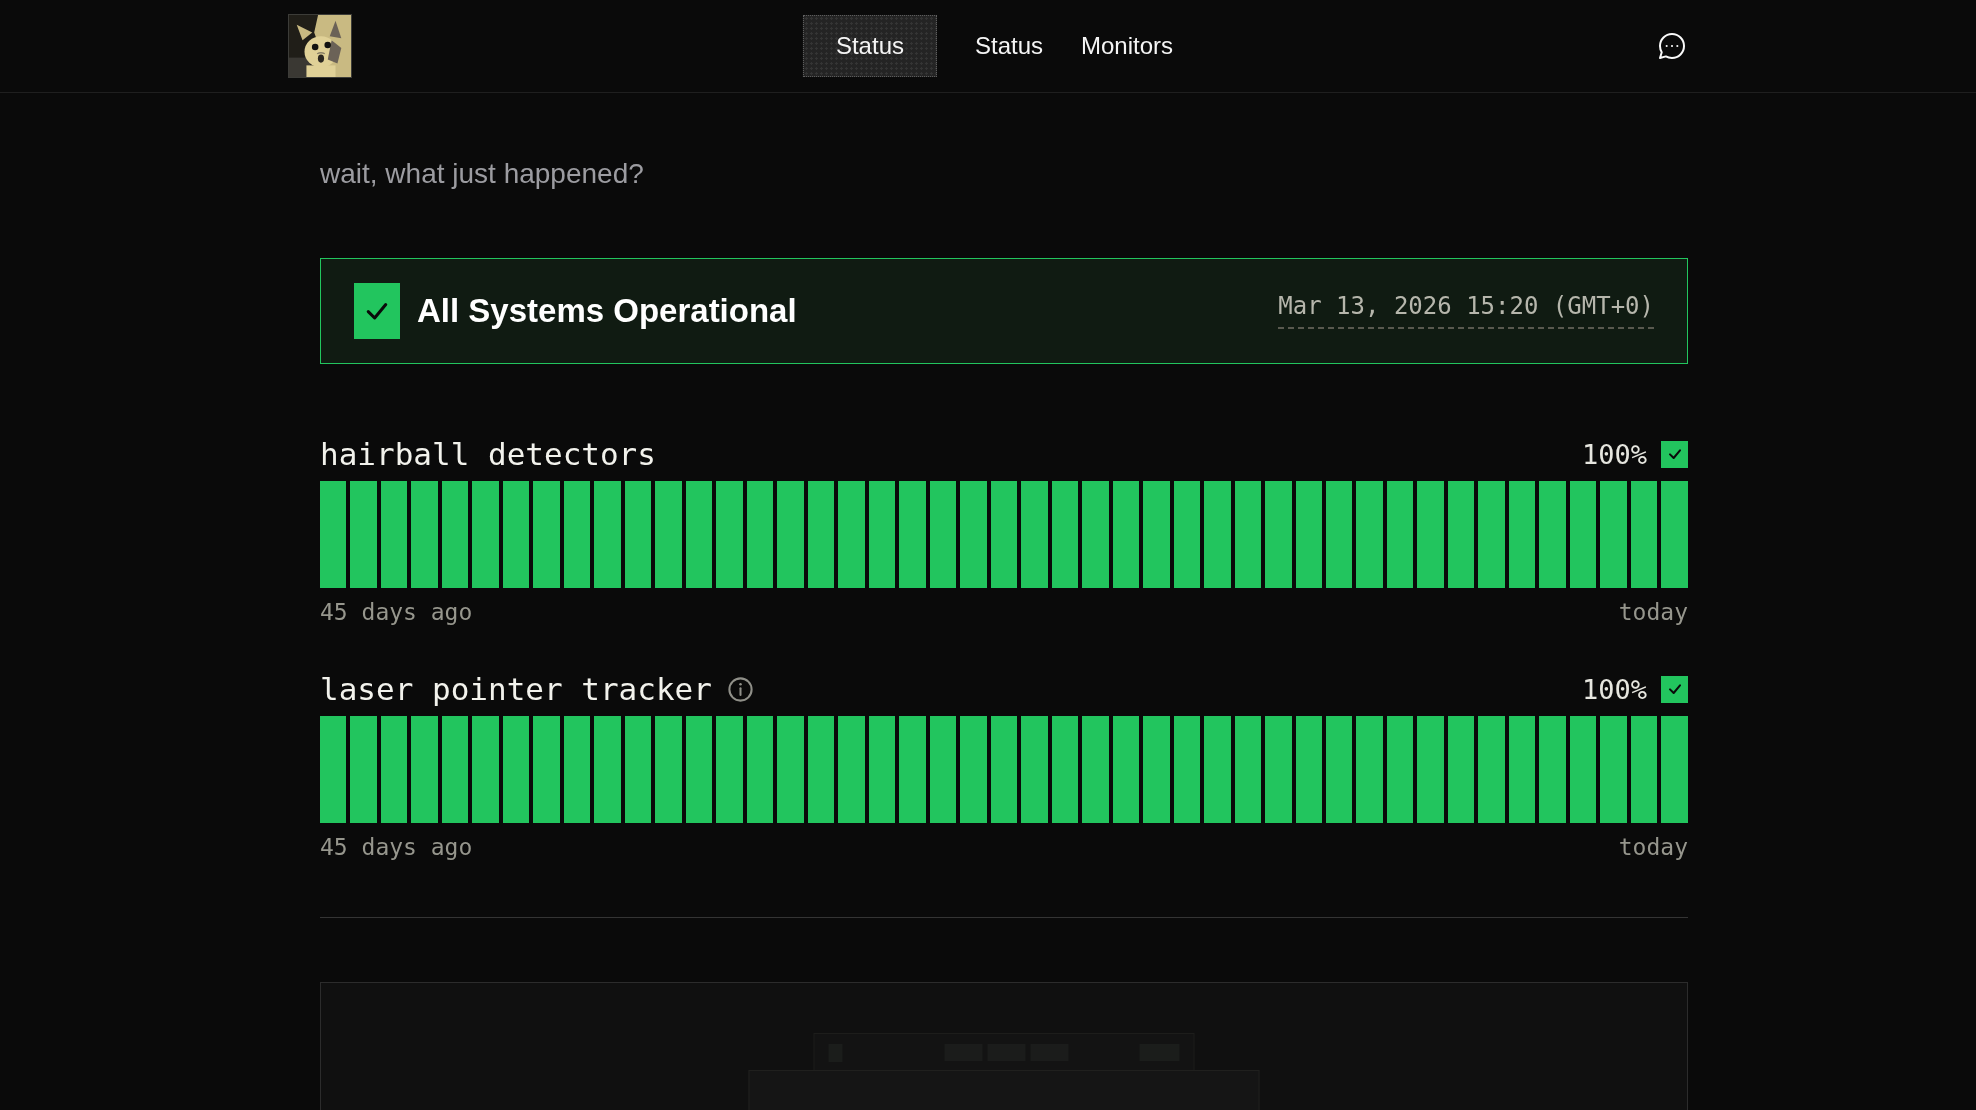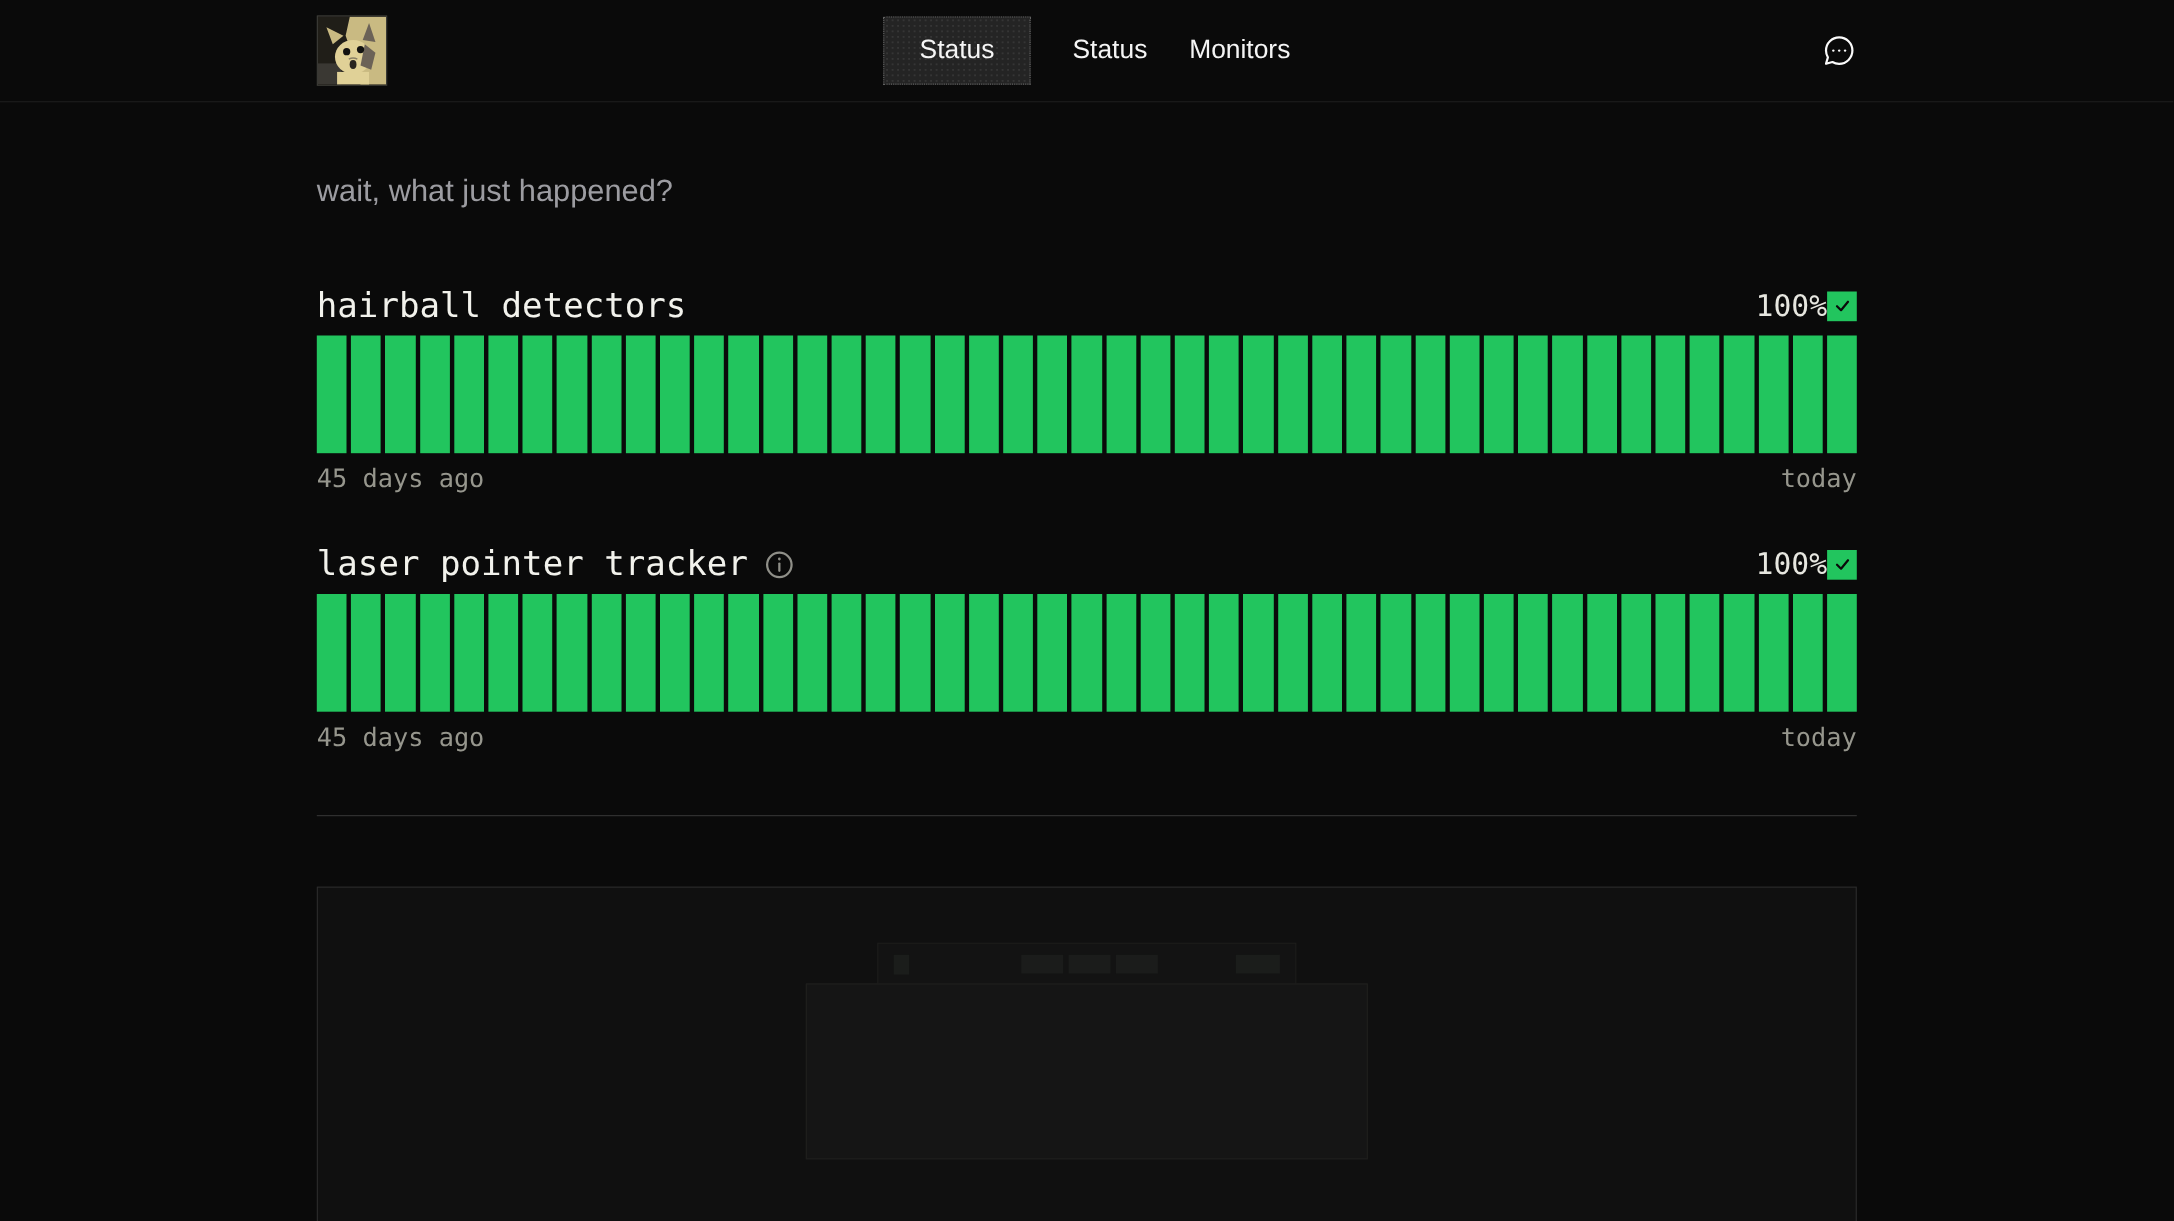--- a/index.html
+++ b/index.html
@@ -4,21 +4,21 @@
 <style>
   * { margin:0; padding:0; box-sizing:border-box; }
   html,body { width:1976px; height:1110px; }
   body {
     background:#0a0a0a;
     color:#fafafa;
     font-family:"Liberation Sans", sans-serif;
     overflow:hidden;
     position:relative;
   }
-  .container { width:1400px; margin:0 auto; position:relative; }
+  .container { width:1400px; margin:0 auto; position:relative;padding-left:32px; }
 
   
   header { height:93px; border-bottom:1px solid #1f1f1f; }
   header .container { height:100%; }
   .logo-box {
     position:absolute; left:0; top:14px; width:64px; height:64px;
     border:1px solid #3c3c38; background:#1d1b16; cursor:pointer; overflow:hidden;
   }
   .logo-box svg { display:block; width:100%; height:100%; }
   nav.main-nav {
@@ -69,21 +69,21 @@
     font-size:24px; color:#b6b6ac; line-height:1.15;
     border-bottom:2px dashed #59594f; padding-bottom:7px; cursor:default;
   }
 
   
   .monitor { margin-top:72px; }
   .monitor + .monitor { margin-top:46px; }
   .monitor-head { display:flex; align-items:center; }
   .monitor-name { font-family:"DejaVu Sans Mono","Liberation Mono",monospace; font-size:31px; color:#f2f2ec; }
   .info-btn { margin-left:14px; width:29px; height:29px; background:none; border:none; cursor:pointer; display:flex; align-items:center; }
-  .monitor-right { margin-left:auto; display:flex; align-items:center; }
+  .monitor-right { margin-left:auto; display:flex; align-items:center; gap:14px; }
   .uptime-pct { font-family:"DejaVu Sans Mono","Liberation Mono",monospace; font-size:27px; color:#e6e6df; }
   .mini-check { width:27px; height:27px; background:#22c55e; display:flex; align-items:center; justify-content:center; }
   .mini-check svg { width:16px; height:16px; }
   .bars { margin-top:9px; height:107px; display:flex; gap:4px; }
   .bar { flex:1; background:#22c55e; }
   .axis { margin-top:11px; display:flex; justify-content:space-between; }
   .axis span { font-family:"DejaVu Sans Mono","Liberation Mono",monospace; font-size:23px; color:#96968d; }
 
   
   .divider { margin-top:57px; border:none; border-top:1px solid #343434; height:0; }
@@ -141,20 +141,29 @@
         </svg>
       </button>
     </div>
   </div>
 </header>
 
 <main>
   <div class="container">
     <p class="page-subtitle">wait, what just happened?</p>
 
+    <section class="banner">
+      <div class="banner-check">
+        <svg viewBox="0 0 24 24" fill="none" stroke="#0a0a0a" stroke-width="2.6" stroke-linecap="round" stroke-linejoin="round">
+          <polyline points="4.5,12.5 10,18 19.5,6.5"></polyline>
+        </svg>
+      </div>
+      <span class="banner-label">All Systems Operational</span>
+      <span class="banner-time">Mar 13, 2026 15:20 (GMT+0)</span>
+    </section>
 
     <section class="monitor">
       <div class="monitor-head">
         <span class="monitor-name">hairball detectors</span>
         <div class="monitor-right">
           <span class="uptime-pct">100%</span>
           <span class="mini-check">
             <svg viewBox="0 0 24 24" fill="none" stroke="#0a0a0a" stroke-width="3" stroke-linecap="round" stroke-linejoin="round">
               <polyline points="4.5,12.5 10,18 19.5,6.5"></polyline>
             </svg>

